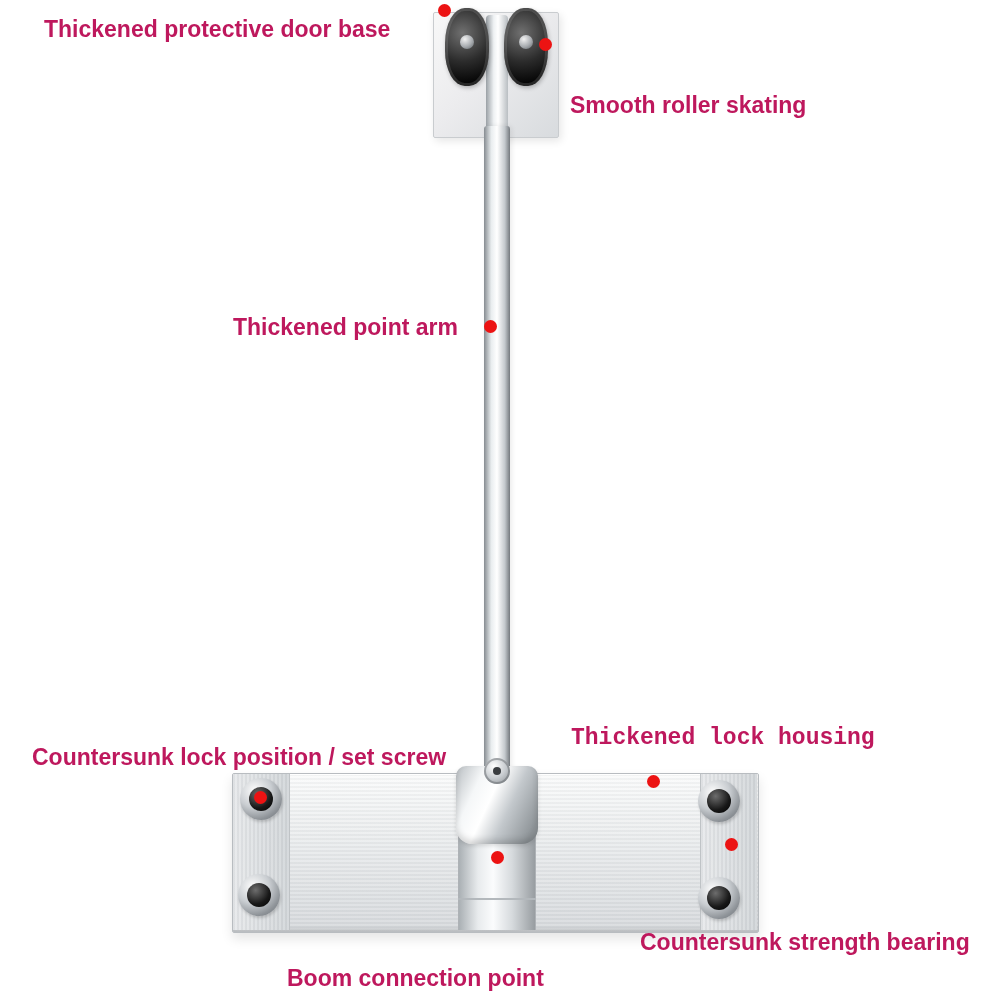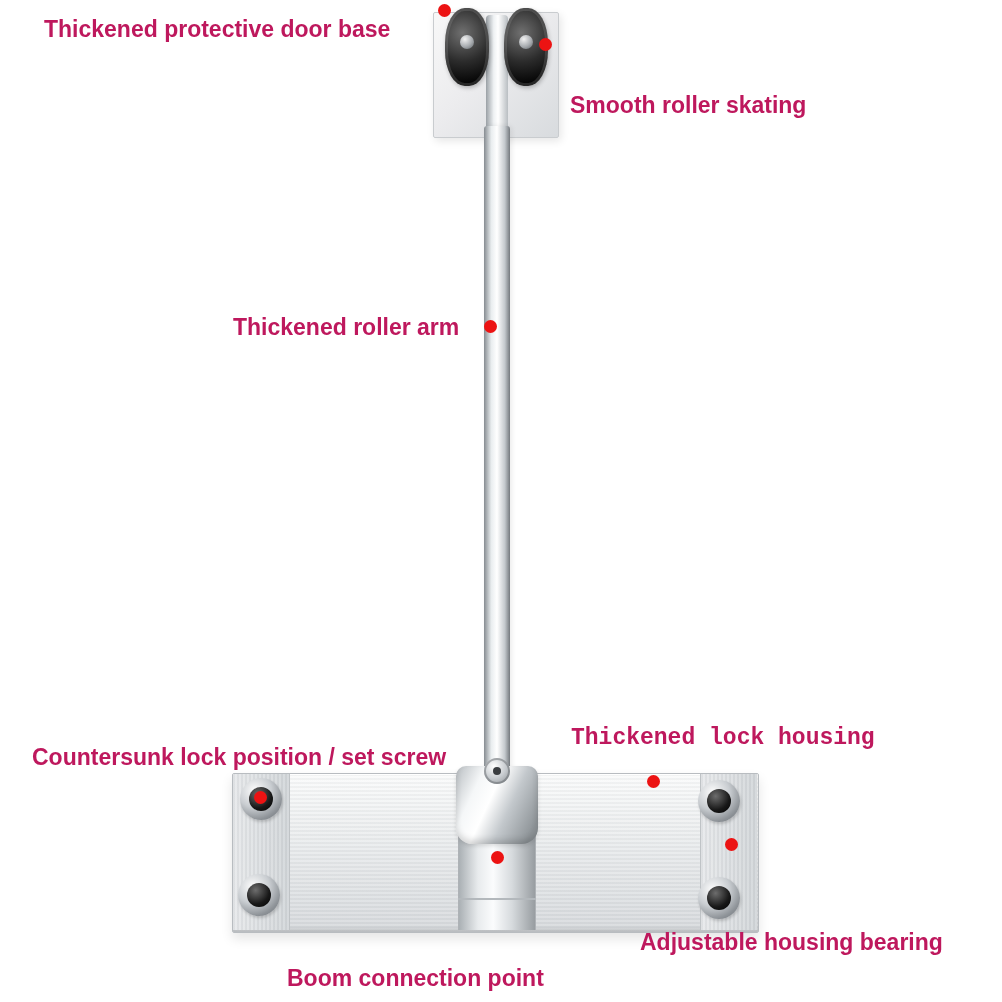--- a/index.html
+++ b/index.html
@@ -155,19 +155,19 @@
   <div class="dot dot-0"></div>
   <div class="dot dot-1"></div>
   <div class="dot dot-2"></div>
   <div class="dot dot-3"></div>
   <div class="dot dot-4"></div>
   <div class="dot dot-5"></div>
   <div class="dot dot-6"></div>
 
   <div class="label lbl-0">Thickened protective door base</div>
   <div class="label lbl-1">Smooth roller skating</div>
-  <div class="label lbl-2">Thickened roller arm</div>
+  <div class="label lbl-2">Thickened point arm</div>
   <div class="label lbl-3">Thickened lock housing</div>
   <div class="label lbl-4">Countersunk lock position / set screw</div>
   <div class="label lbl-5">Boom connection point</div>
-  <div class="label lbl-6">Adjustable housing bearing</div>
+  <div class="label lbl-6">Countersunk strength bearing</div>
 
 </div>
 
 </body></html>

